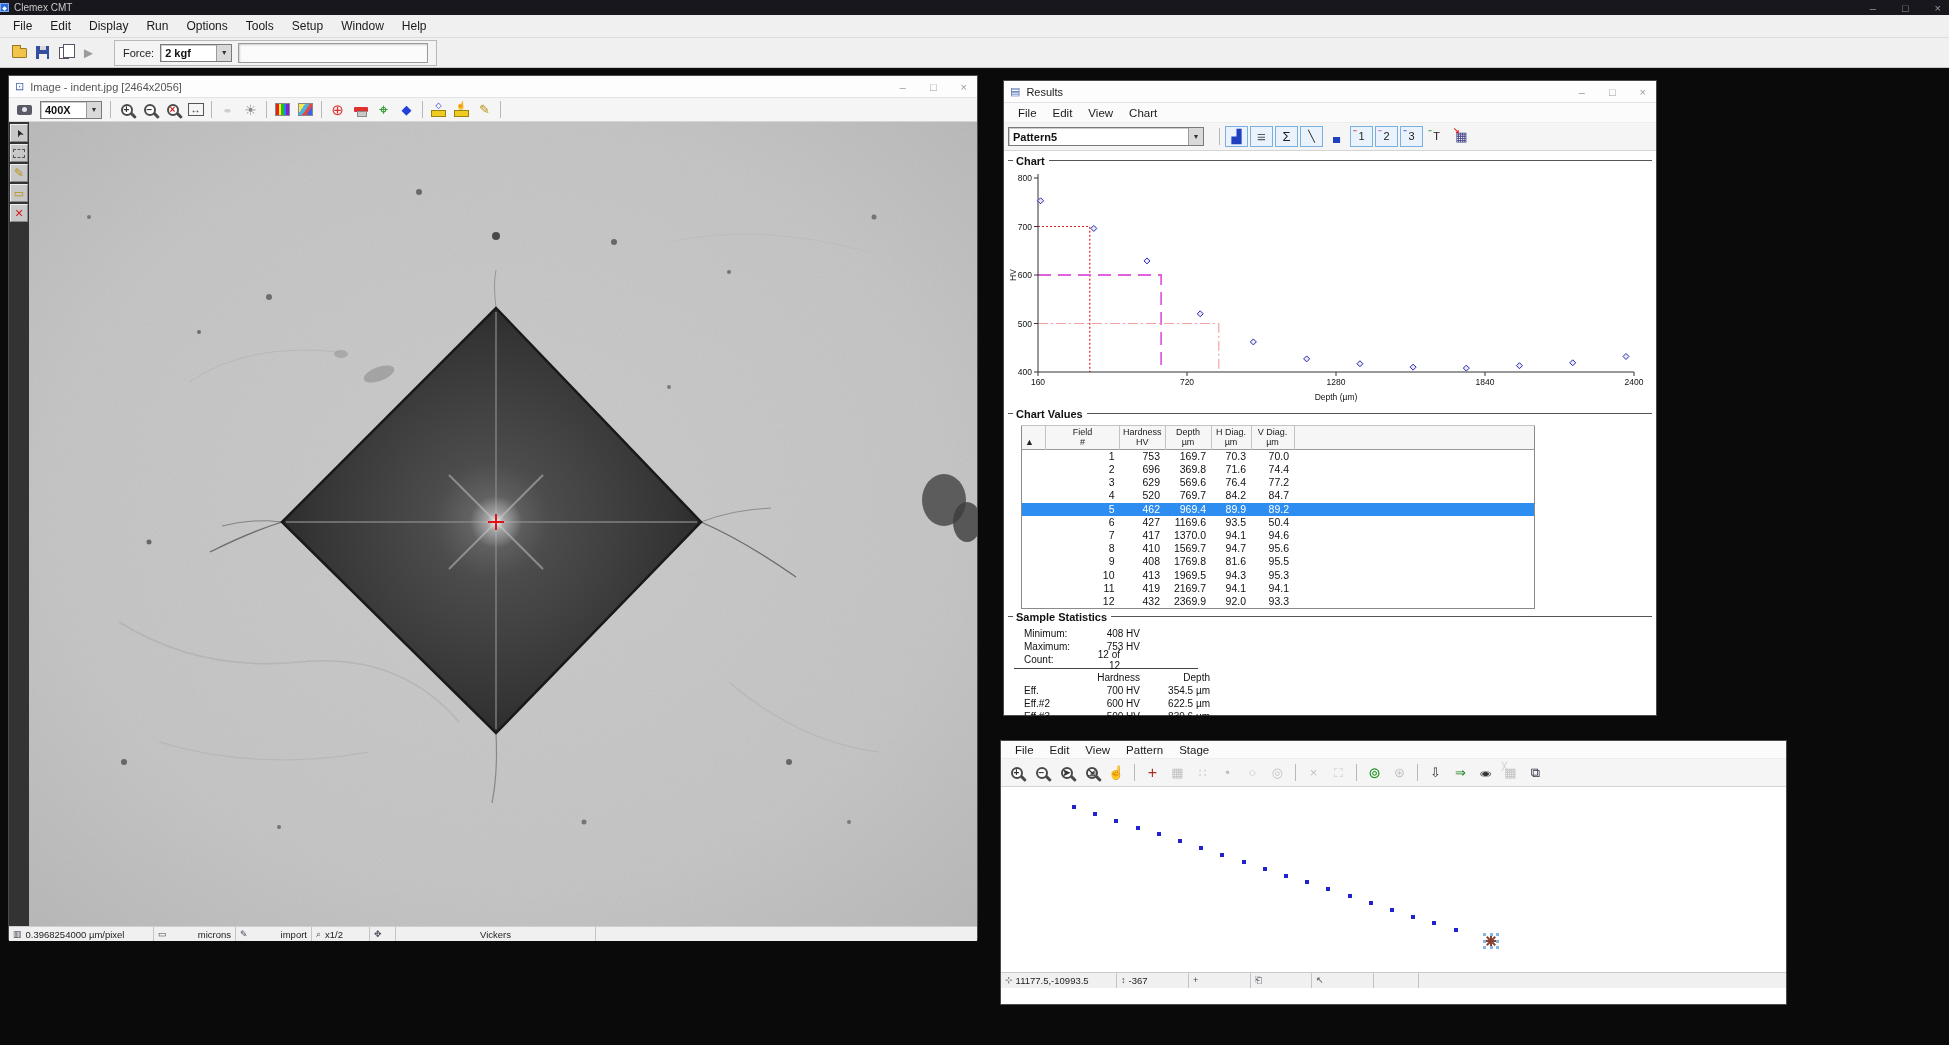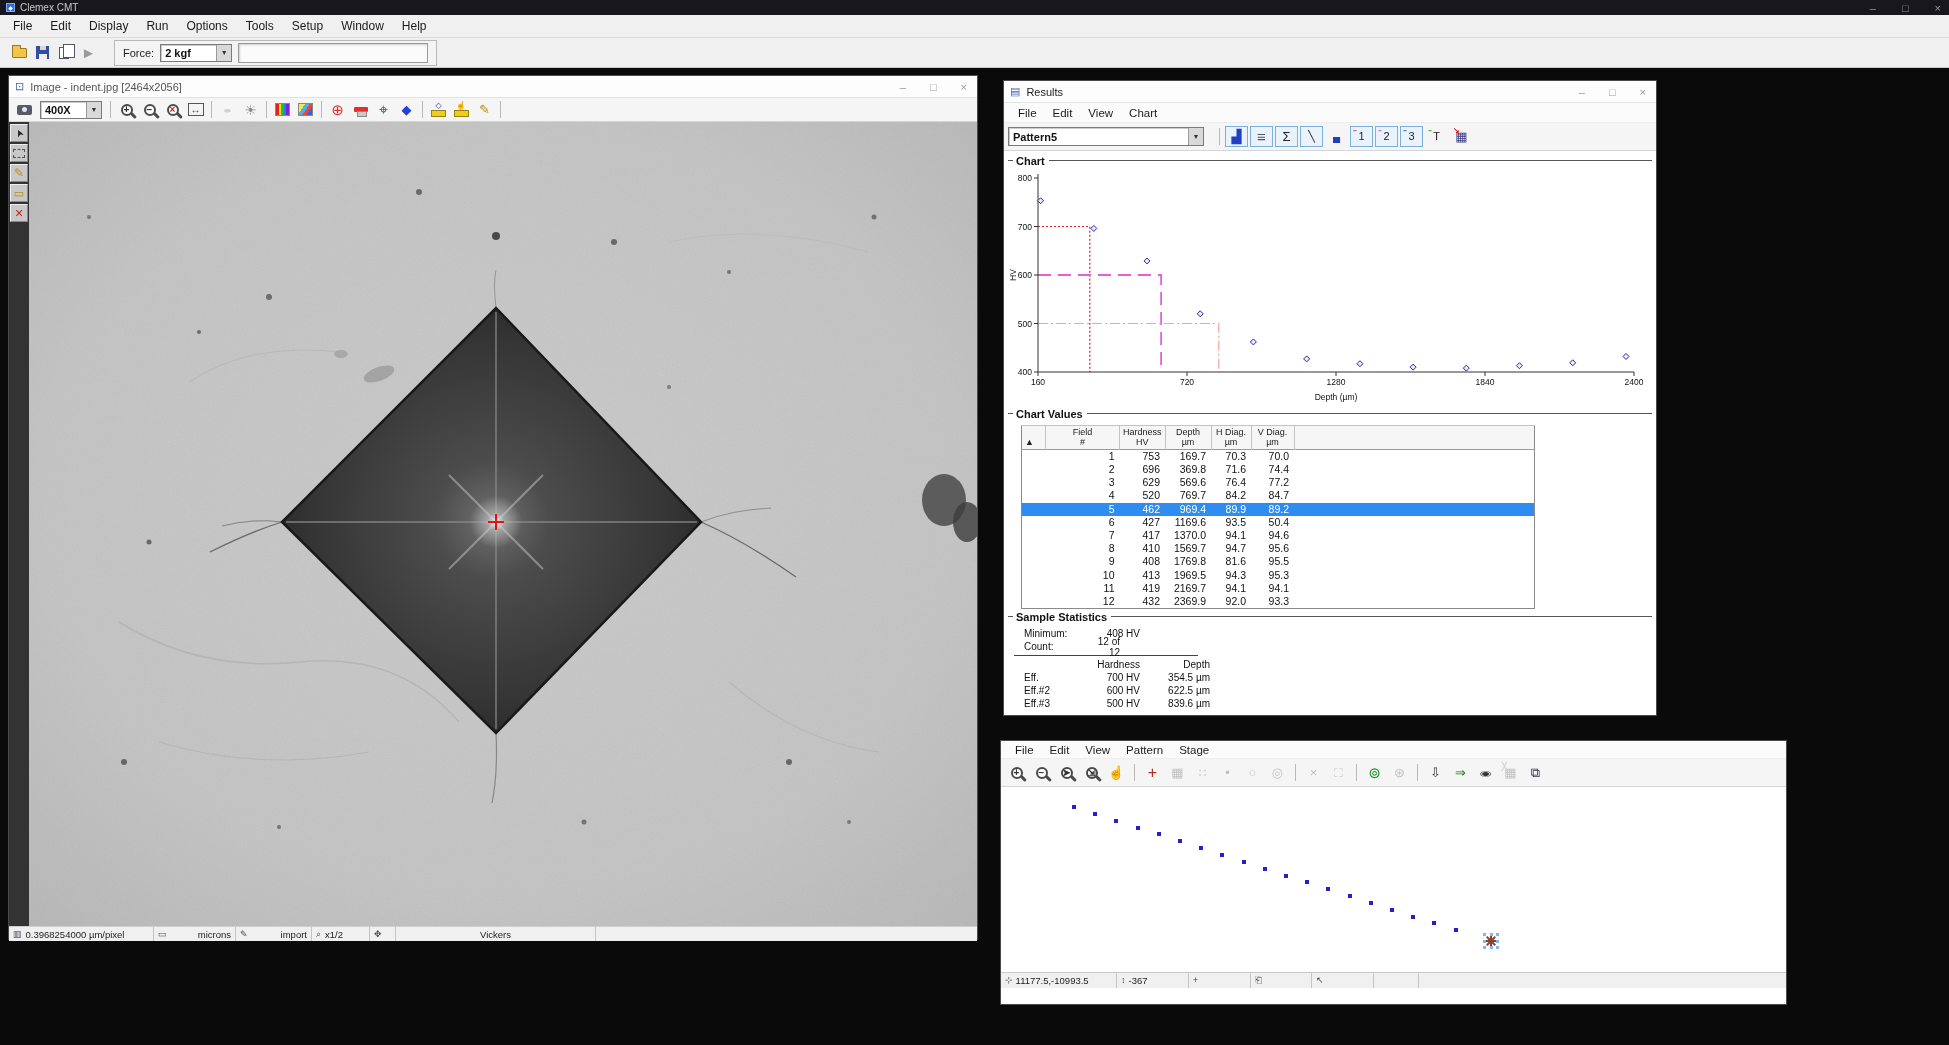--- a/index.html
+++ b/index.html
@@ -1,21 +1,21 @@
 <!DOCTYPE html>
 <html><head>
 <meta charset="utf-8">
 <style>
   * { margin:0; padding:0; box-sizing:border-box; }
   body { font-family:"Liberation Sans", sans-serif; background:#000; }
   #desktop { position:relative; width:1949px; height:1045px; background:#0a0a0a; overflow:hidden; }
 
   
   .main-titlebar { position:absolute; left:0; top:0; width:100%; height:15px; background:#17171d;
-    display:flex; align-items:center; padding-left:6px; gap:5px; }
+    display:flex; align-items:center; gap:5px; }
   .main-titlebar .ttext { color:#c9c9c9; font-size:10px; }
   .appicon { width:9px; height:9px; background:#2a6be0; border:1px solid #7fa8ef; color:#fff; font-size:6px;
     display:inline-flex; align-items:center; justify-content:center; }
   .wc-right { position:absolute; right:8px; top:0; height:100%; display:flex; align-items:center; gap:26px; }
   .wc-right .gly { color:#9a9a9a; font-size:11px; }
   .main-menubar { position:absolute; left:0; top:15px; width:100%; height:22px; background:#f0f0f0;
     display:flex; align-items:center; padding-left:4px; }
   .main-menubar span { font-size:12px; color:#1a1a1a; padding:2px 9px; cursor:default; }
   .main-toolbar { position:absolute; left:0; top:37px; width:100%; height:31px; background:#f0f0f0;
     border-top:1px solid #dcdcdc; border-bottom:1px solid #c9c9c9; display:flex; align-items:center; padding-left:8px; }
@@ -627,20 +627,24 @@
       </div>
       <div class="section-label" style="">
           <span>Sample Statistics</span>
         </div>
       <div class="stats-body" id="stats-body">
           <div class="srow">
             <span class="lab">Minimum:</span>
             <span class="v1">408 HV</span>
           </div>
           <div class="srow">
+            <span class="lab">Maximum:</span>
+            <span class="v1">753 HV</span>
+          </div>
+          <div class="srow">
             <span class="lab">Count:</span>
             <span class="v1" style="text-align:right;width:28px">12 of 12</span>
           </div>
           <div class="sdiv"></div>
           <div class="srow shead">
             <span class="lab"></span>
             <span class="v1">Hardness</span>
             <span class="v2">Depth</span>
           </div>
           <div class="srow">

